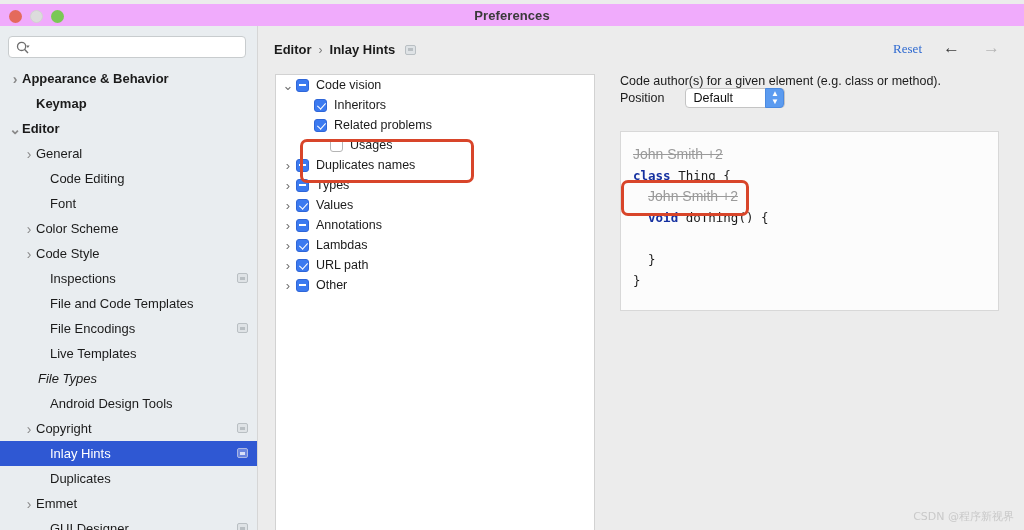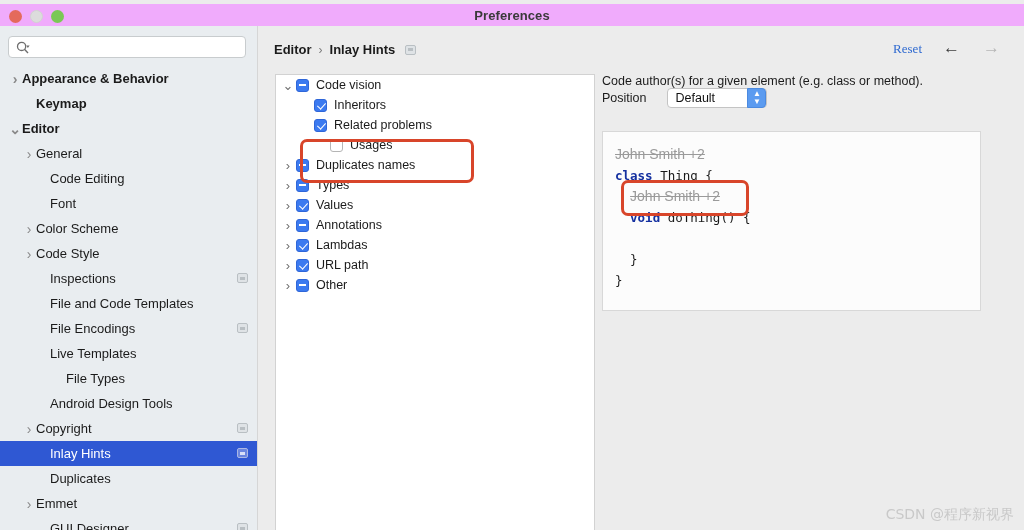--- a/index.html
+++ b/index.html
@@ -259,21 +259,21 @@
     content: "";
     position: absolute;
     left: 2px; top: 4.5px;
     width: 7px; height: 2px;
     background: #ffffff;
   }
 
   
   .detail {
     position: absolute;
-    left: 344px; top: 48px;
+    left: 362px; top: 48px;
     width: 390px;
   }
   .detail-desc {
     font-size: 12.5px;
     color: #1b1b1b;
     margin: 0;
   }
   .posrow {
     display: flex;
     align-items: center;
@@ -340,21 +340,21 @@
     border-radius: 7px;
     box-sizing: border-box;
     pointer-events: none;
   }
   #annot-tree { left: 300px; top: 139px; width: 174px; height: 44px; }
   #annot-hint { left: 621px; top: 180px; width: 128px; height: 36px; }
 
   .watermark {
     position: absolute;
     right: 10px; bottom: 6px;
-    font-size: 14px;
+    font-size: 11px;
     color: #c9c9c9;
     font-family: "DejaVu Sans", sans-serif;
   }
 </style>
 </head>
 <body>
 
 <div class="window">
 
   <div class="titlebar">
@@ -421,21 +421,21 @@
         </div>
         <div class="srow" style="padding-left: 36px;">
           <span class="disc"></span>
           <span class="slabel">File Encodings</span>
           <span class="modicon"></span>
         </div>
         <div class="srow" style="padding-left: 36px;">
           <span class="disc"></span>
           <span class="slabel">Live Templates</span>
         </div>
-        <div class="srow" style="padding-left: 52px;">
+        <div class="srow" style="padding-left: 24px; font-style: italic;">
           <span class="disc"></span>
           <span class="slabel">File Types</span>
         </div>
         <div class="srow" style="padding-left: 36px;">
           <span class="disc"></span>
           <span class="slabel">Android Design Tools</span>
         </div>
         <div class="srow" style="padding-left: 22px;">
           <span class="disc" style="font-size: 14px;">›</span>
           <span class="slabel">Copyright</span>

